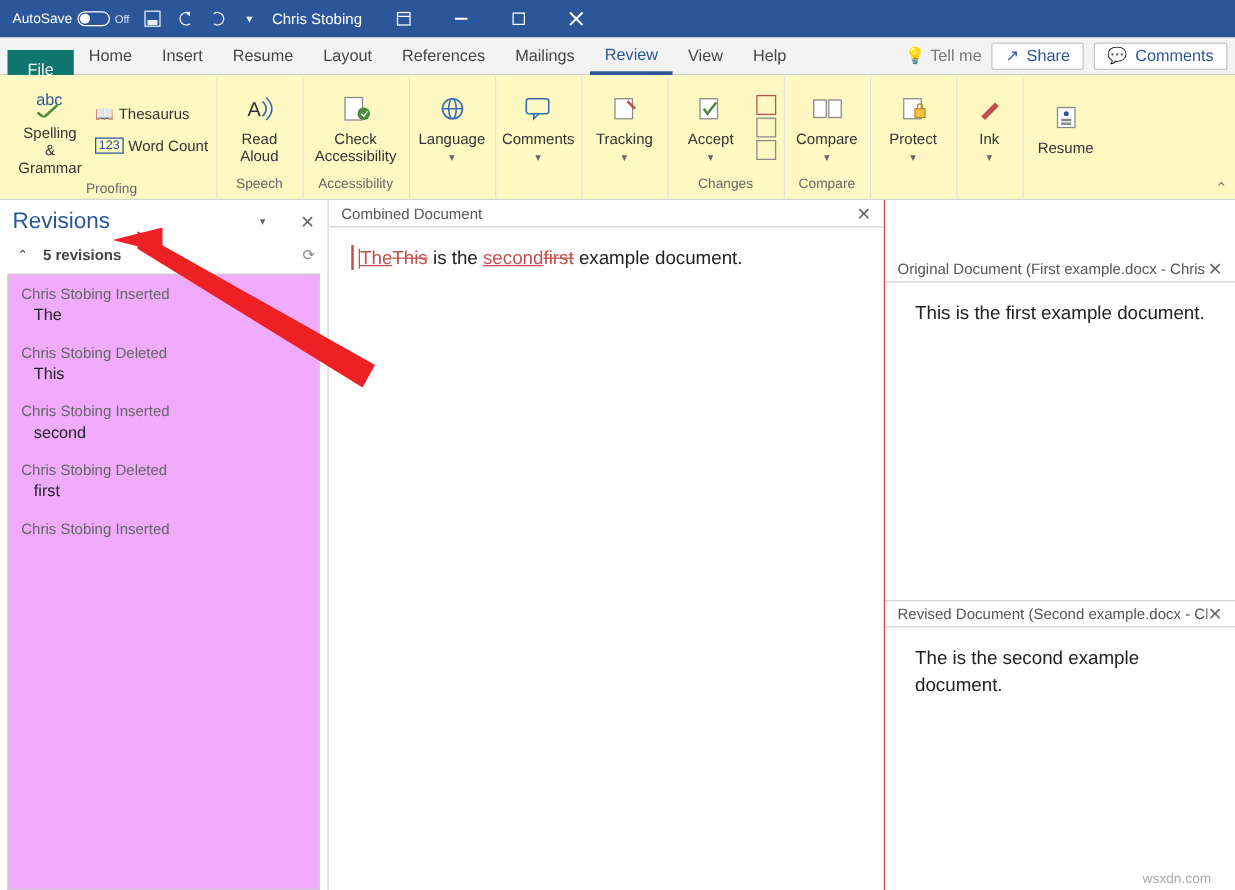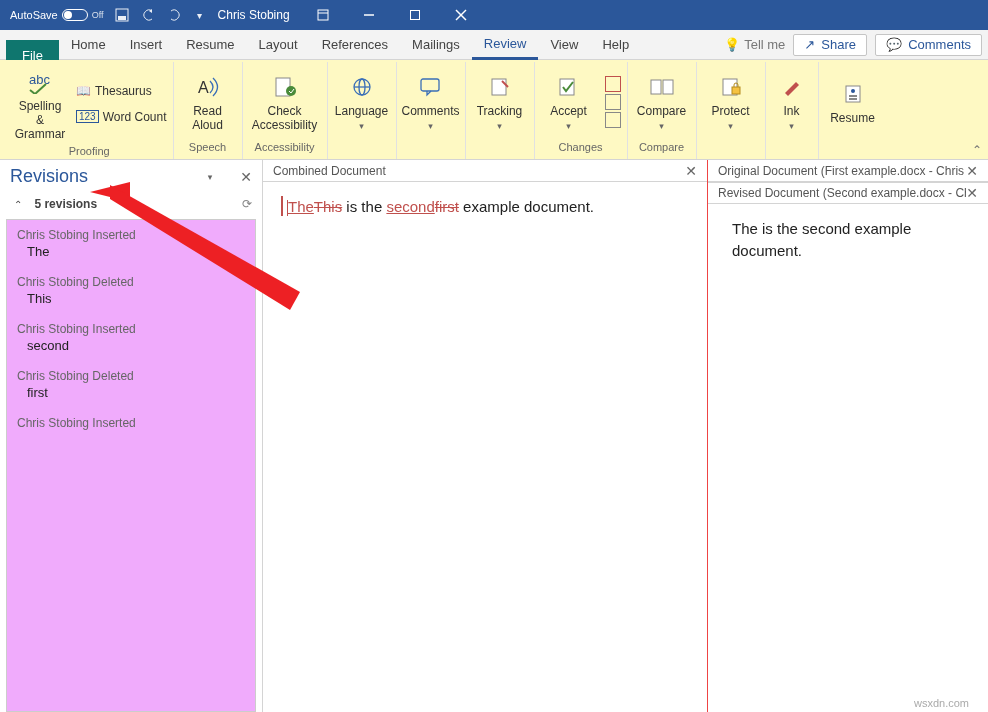--- a/index.html
+++ b/index.html
@@ -55,21 +55,21 @@
 
 .doc-col { flex:1; display:flex; flex-direction:column; border-right:1px solid #ef4444; }
 .doc-header { display:flex; align-items:center; justify-content:space-between; padding:4px 10px; border-bottom:1px solid #d4d4d4; font-size:12px; color:#555; height:22px; }
 .doc-body { flex:1; padding: 14px 24px; font-family: Calibri, Arial, sans-serif; font-size:15px; line-height:1.4; color:#222; position:relative; overflow:hidden; }
 .track-bar { position:absolute; left:18px; top:14px; width:2px; height:20px; background:#c0504d; }
 .ins { color:#c0504d; text-decoration: underline; text-decoration-color:#c0504d; }
 .del { color:#c0504d; text-decoration: line-through; }
 .cursor { display:inline-block; width:0; border-left:1px solid #c0504d; height:16px; vertical-align:middle; }
 
 .right-col { width:280px; display:flex; flex-direction:column; }
-.right-col .doc-header { font-size:12px; }
+.right-col .doc-header { font-size:12px;margin-top:44px; }
 .close-x { font-size:14px; color:#666; cursor:default; }
 .watermark { position:absolute; right:19px; bottom:3px; font-size:11px; color:#aaa; }
 
 
 .arrow { position:absolute; left: 90px; top: 182px; pointer-events:none; z-index:50; }
 
 svg .i-stroke { stroke:#3a6fb7; fill:none; stroke-width:1.3; }
 </style>
 </head>
 <body>
@@ -398,20 +398,23 @@
       <span class="track-bar"></span>
       <span class="cursor"></span><span class="ins">The</span><span class="del">This</span><span> is the </span><span class="ins">second</span><span class="del">first</span><span> example document.</span>
     </div>
   </div>
 
   <div class="right-col">
     <div class="doc-header">
       <span style="white-space:nowrap;overflow:hidden;text-overflow:clip;max-width:250px">Original Document (First example.docx - Chris</span>
       <span class="close-x">✕</span>
     </div>
+    <div class="doc-body" style="flex:1">
+      <span>This is the first example document.</span>
+    </div>
     <div class="doc-header" style="border-top:1px solid #d4d4d4">
       <span style="white-space:nowrap;overflow:hidden;max-width:250px">Revised Document (Second example.docx - Ch</span>
       <span class="close-x">✕</span>
     </div>
     <div class="doc-body" style="height:80px">
       <span>The is the second example document.</span>
     </div>
   </div>
 </div>
 

